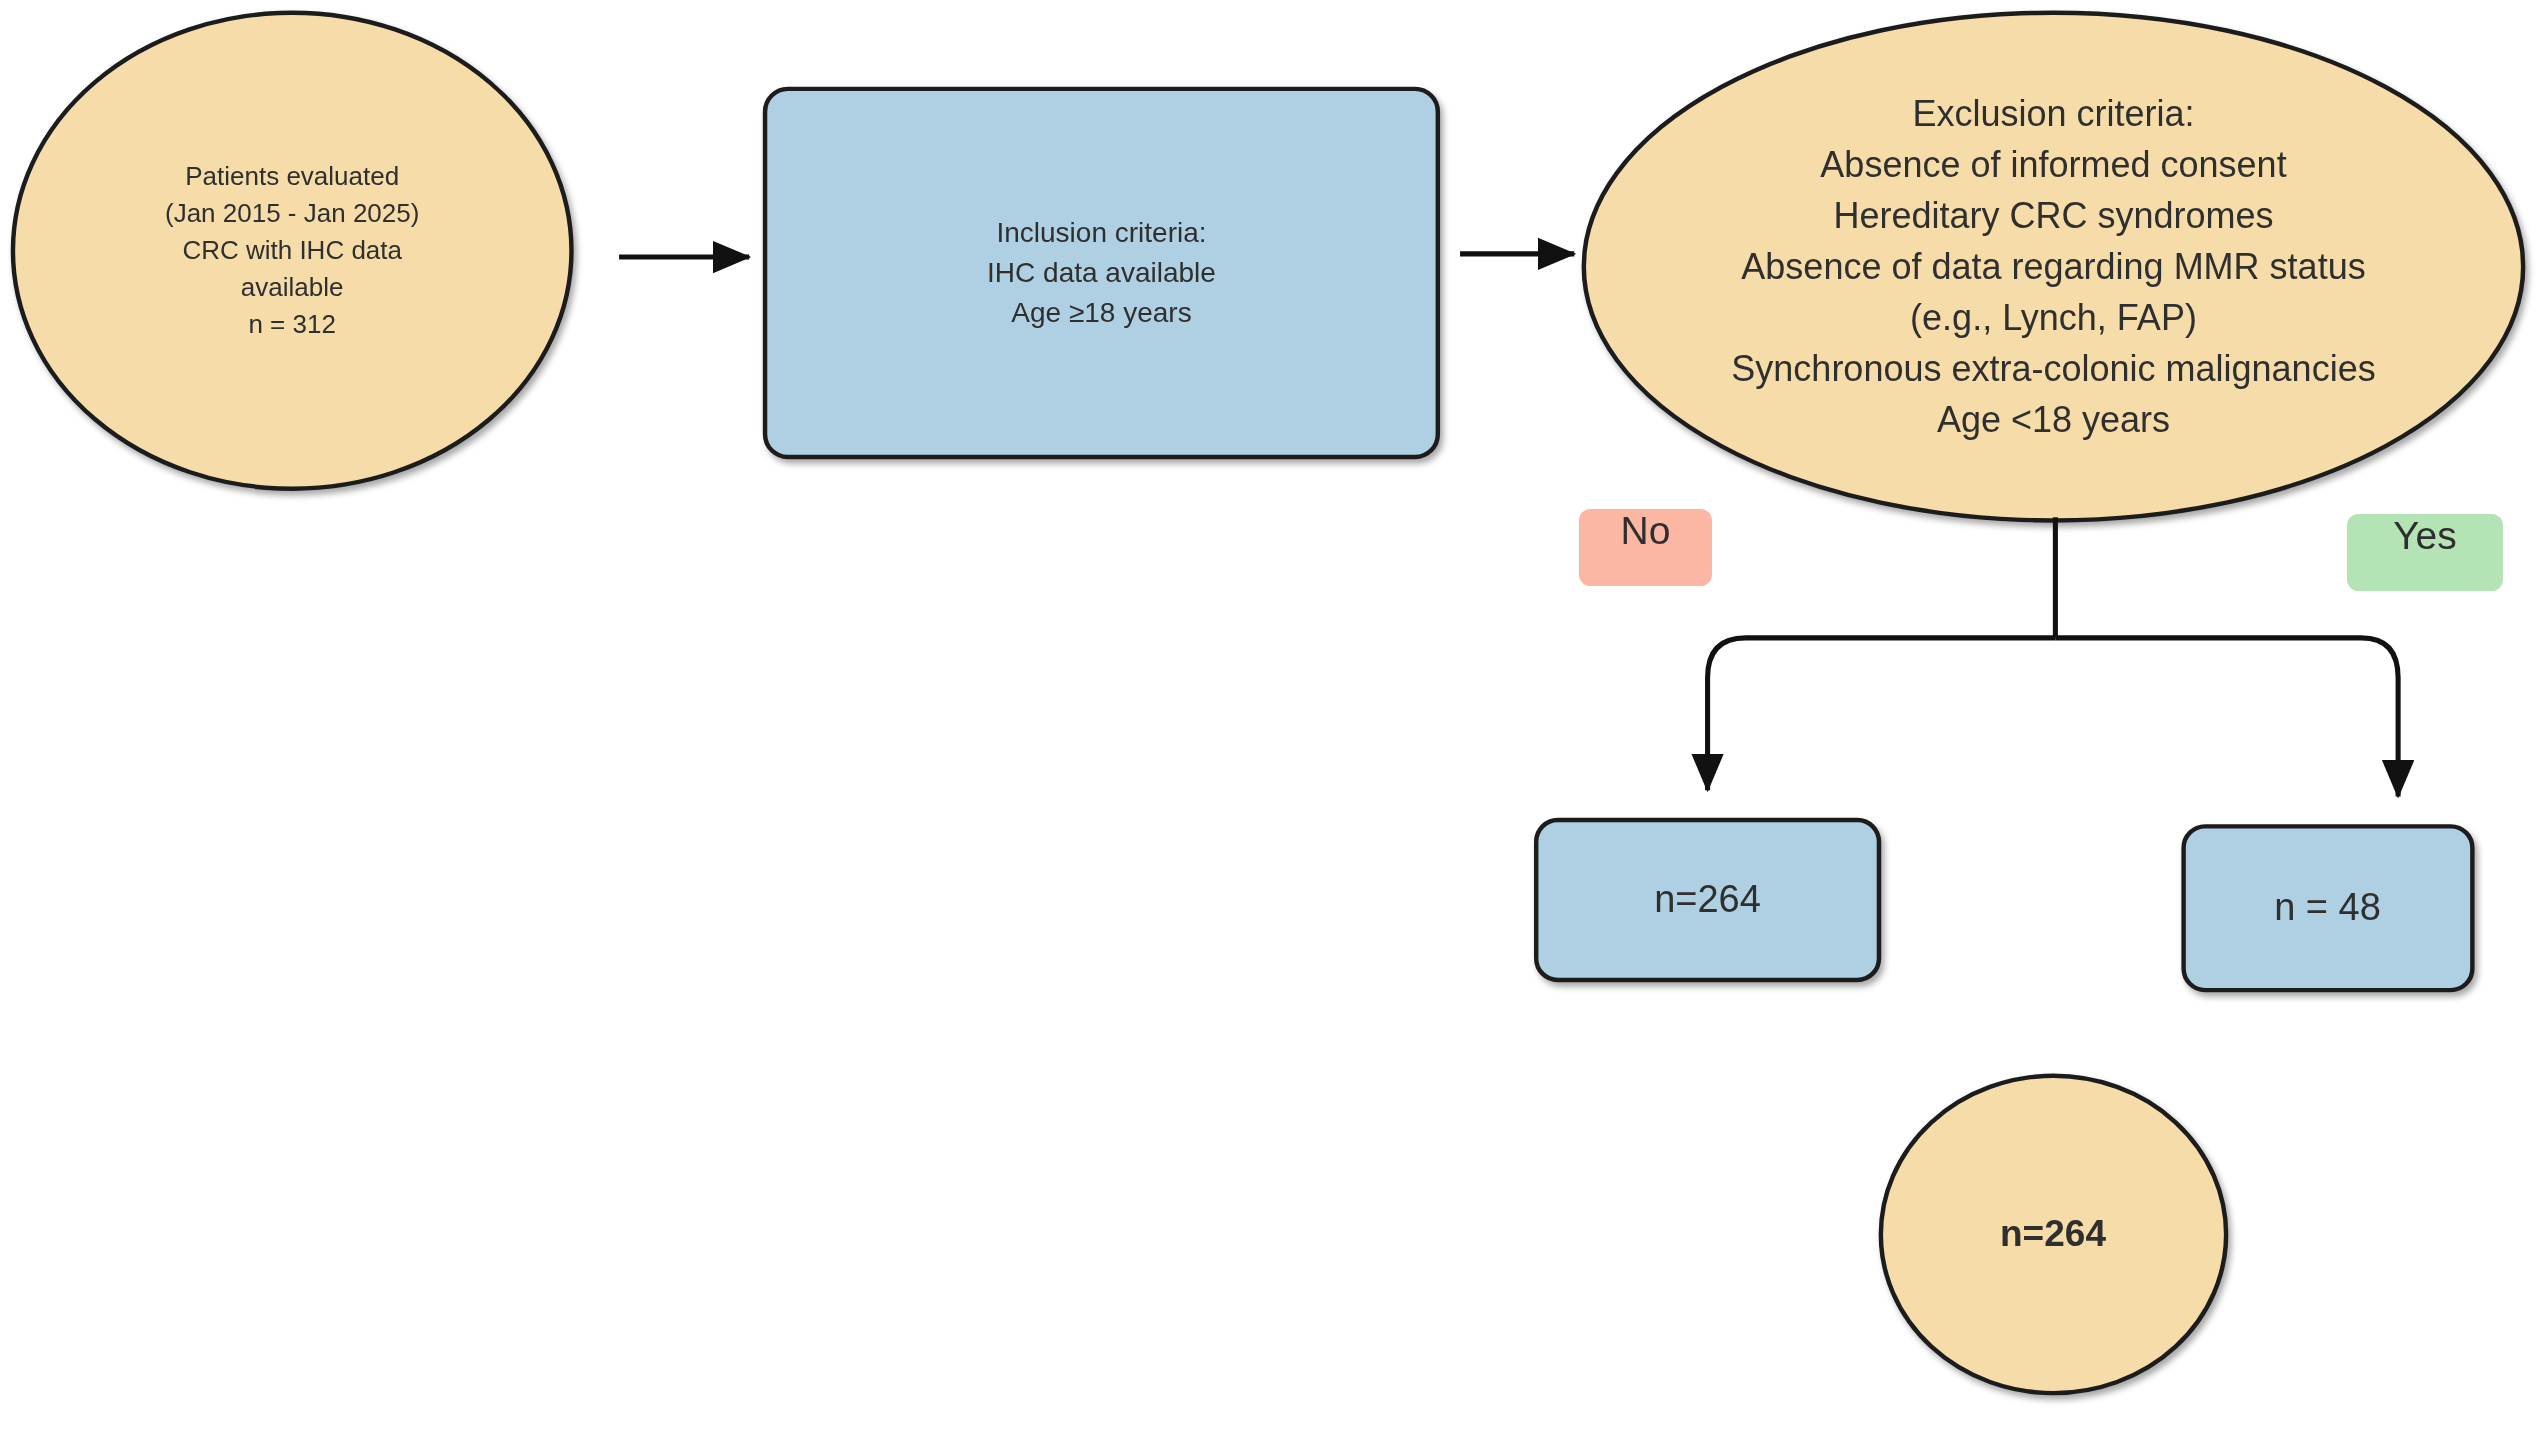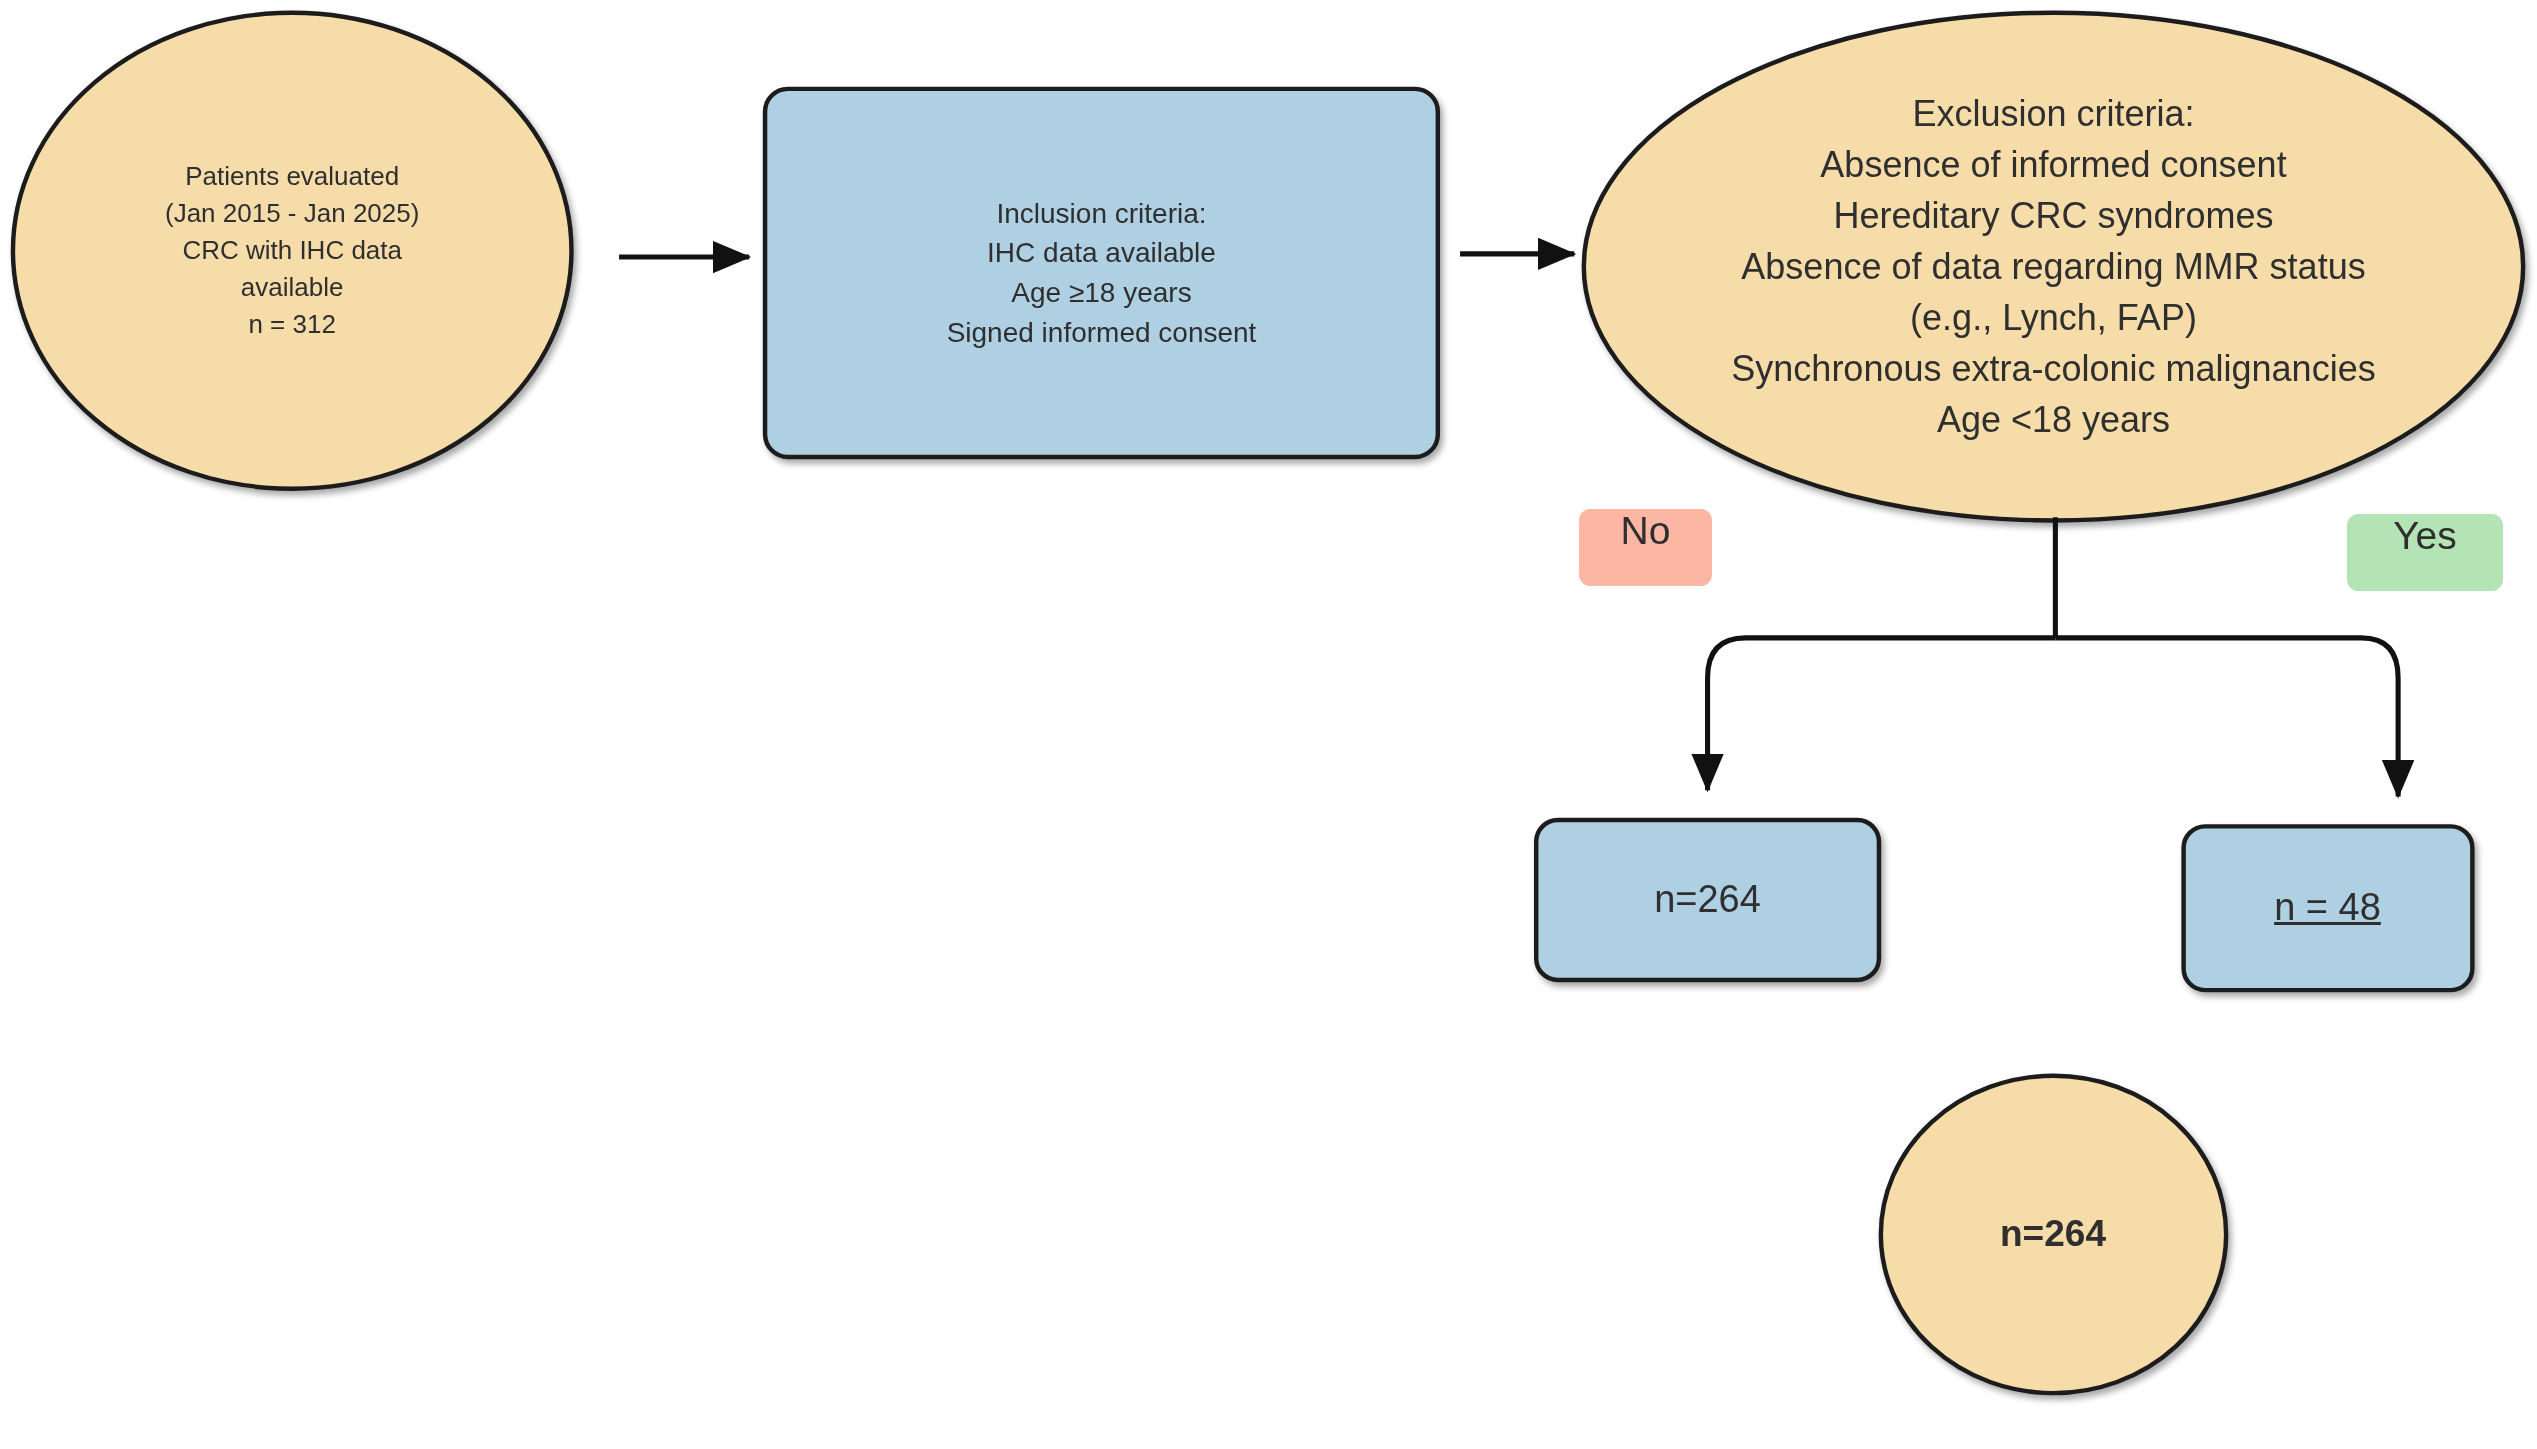--- a/index.html
+++ b/index.html
@@ -92,21 +92,20 @@
     width: 343px;
     height: 160px;
     font-size: 38px;
   }
   #outcome-right-text {
     left: 2183px;
     top: 826px;
     width: 289px;
     height: 164px;
     font-size: 38px;
-    text-decoration: underline;
   }
   
   #final-ellipse-text {
     left: 1885px;
     top: 1076px;
     width: 336px;
     height: 317px;
     font-size: 37px;
     font-weight: bold;
   }
@@ -152,21 +151,20 @@
   <span class="line">(Jan 2015 - Jan 2025)</span>
   <span class="line">CRC with IHC data</span>
   <span class="line">available</span>
   <span class="line">n = 312</span>
 </div>
 
 <div class="node-text" id="inclusion-box-text">
   <span class="line">Inclusion criteria:</span>
   <span class="line">IHC data available</span>
   <span class="line">Age ≥18 years</span>
-  <span class="line">Signed informed consent</span>
 </div>
 
 <div class="node-text" id="exclusion-ellipse-text">
   <span class="line">Exclusion criteria:</span>
   <span class="line">Absence of informed consent</span>
   <span class="line">Hereditary CRC syndromes</span>
   <span class="line">Absence of data regarding MMR status</span>
   <span class="line">(e.g., Lynch, FAP)</span>
   <span class="line">Synchronous extra-colonic malignancies</span>
   <span class="line">Age &lt;18 years</span>

